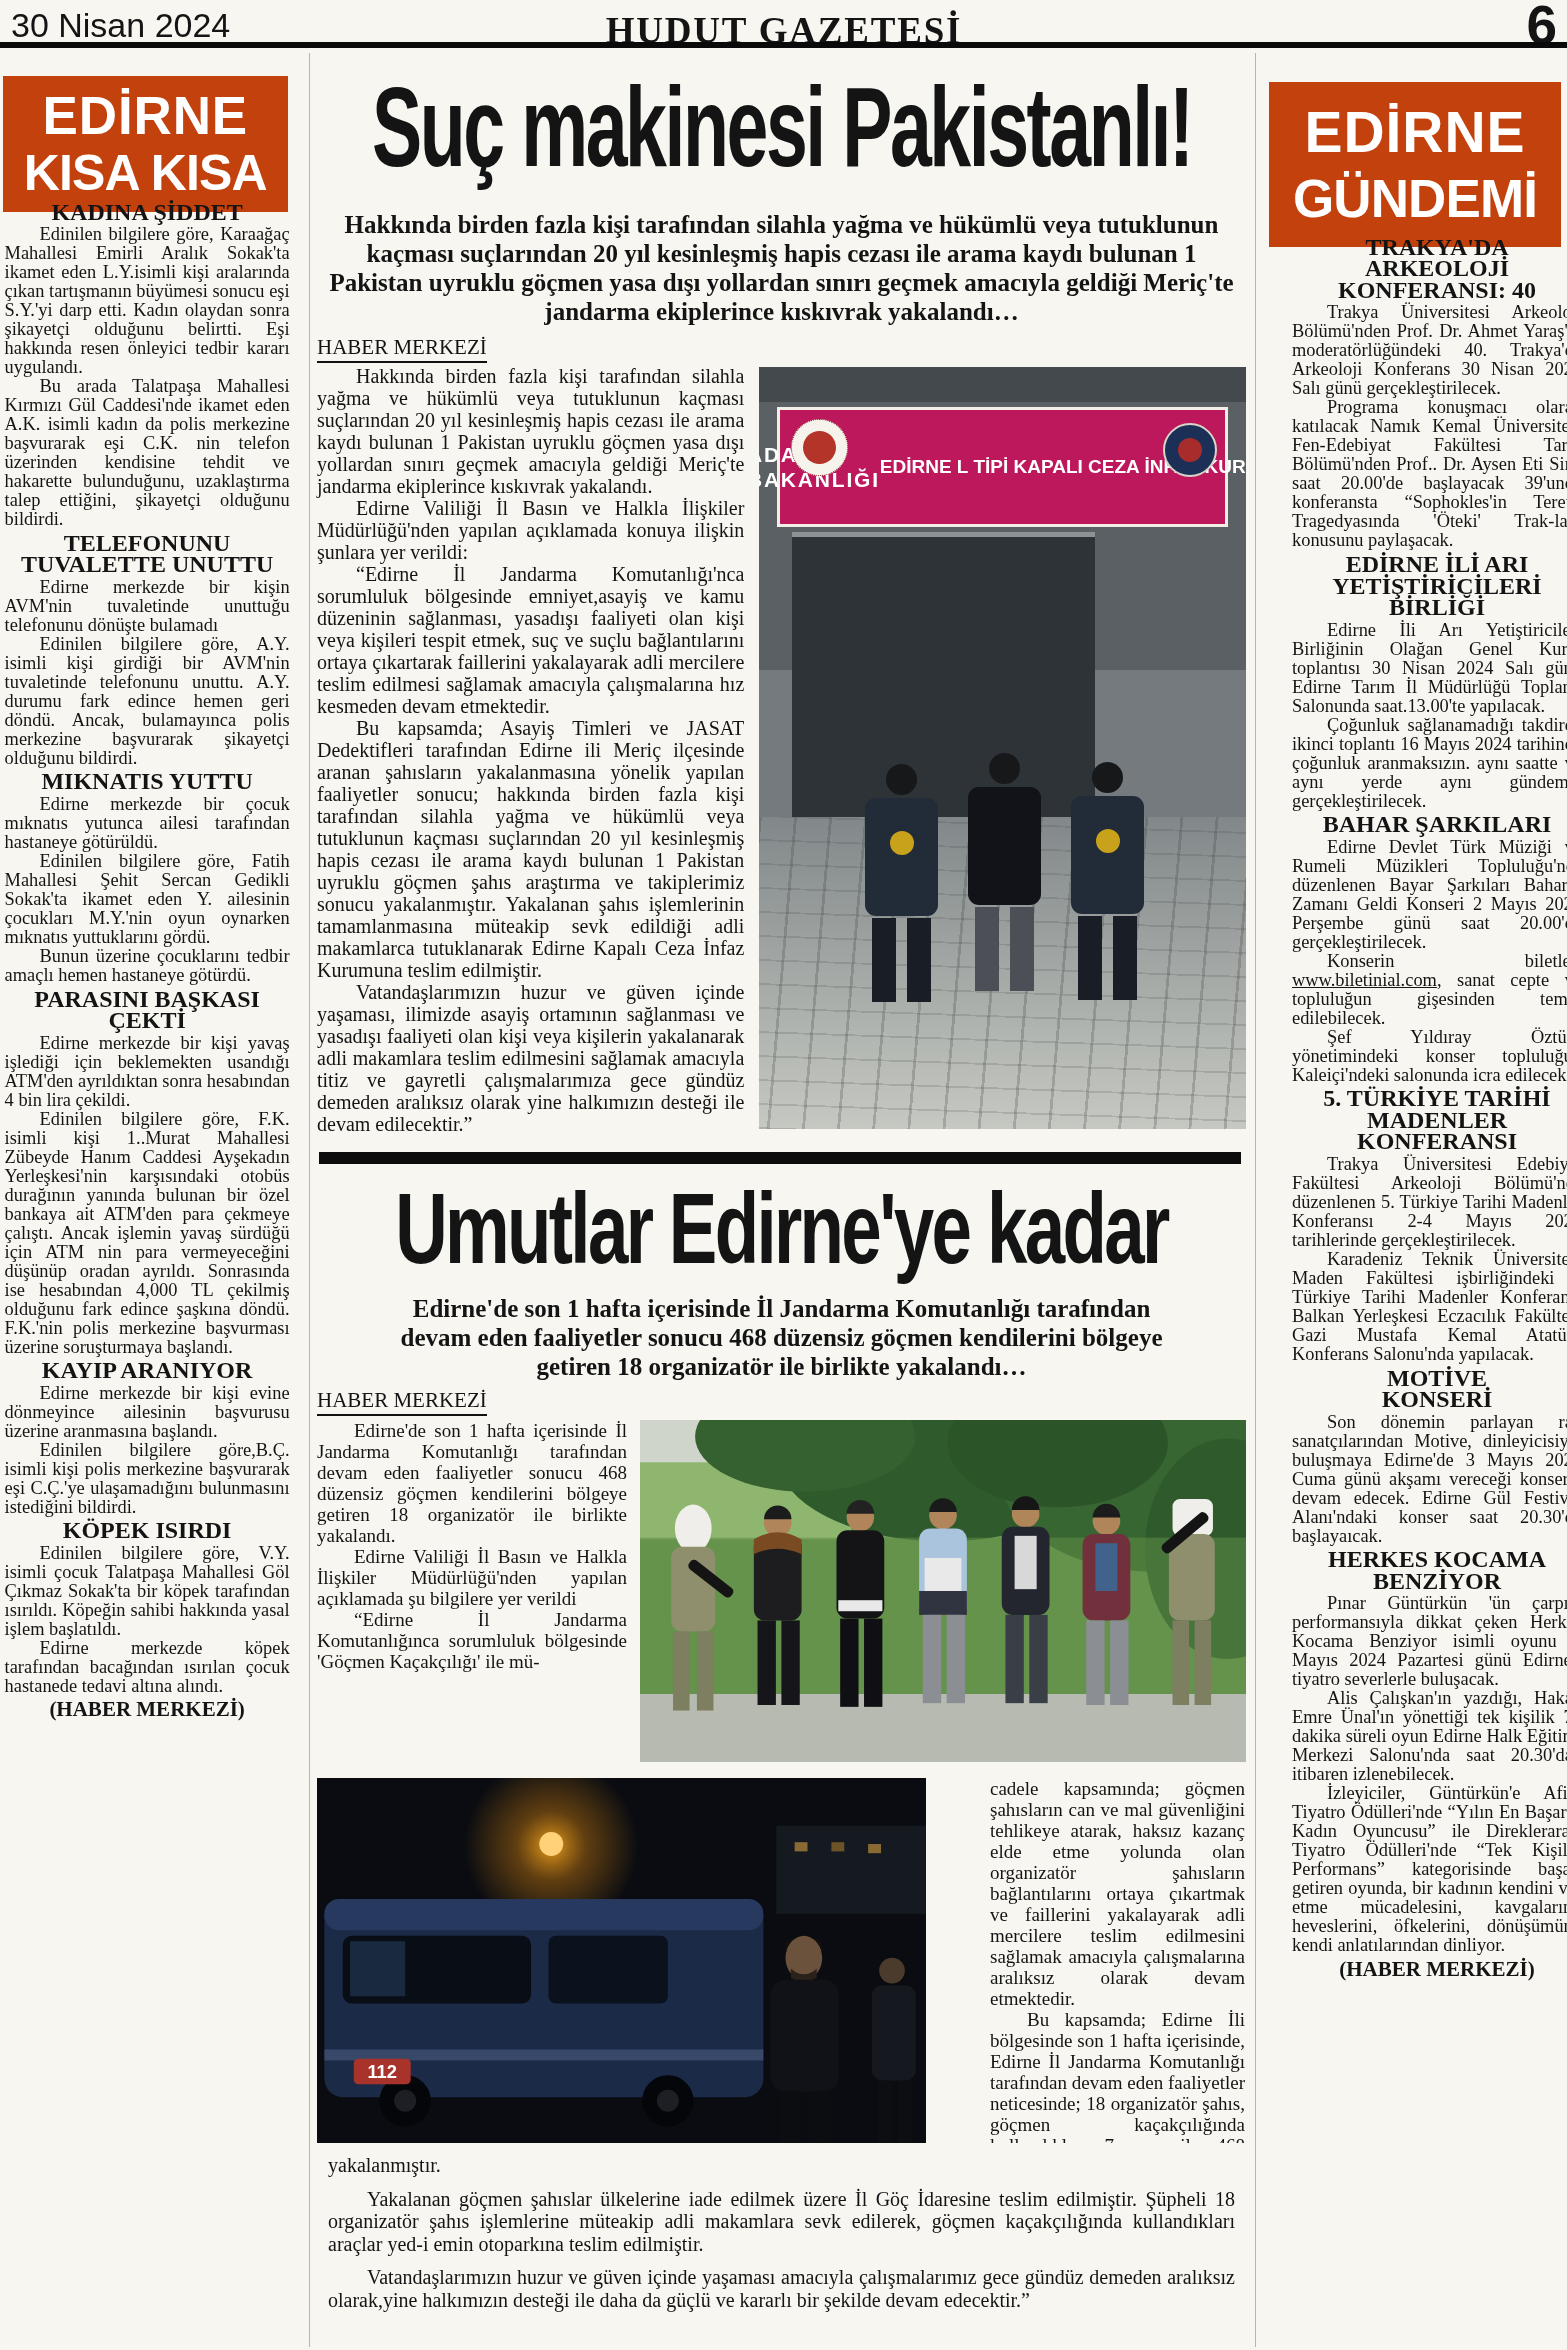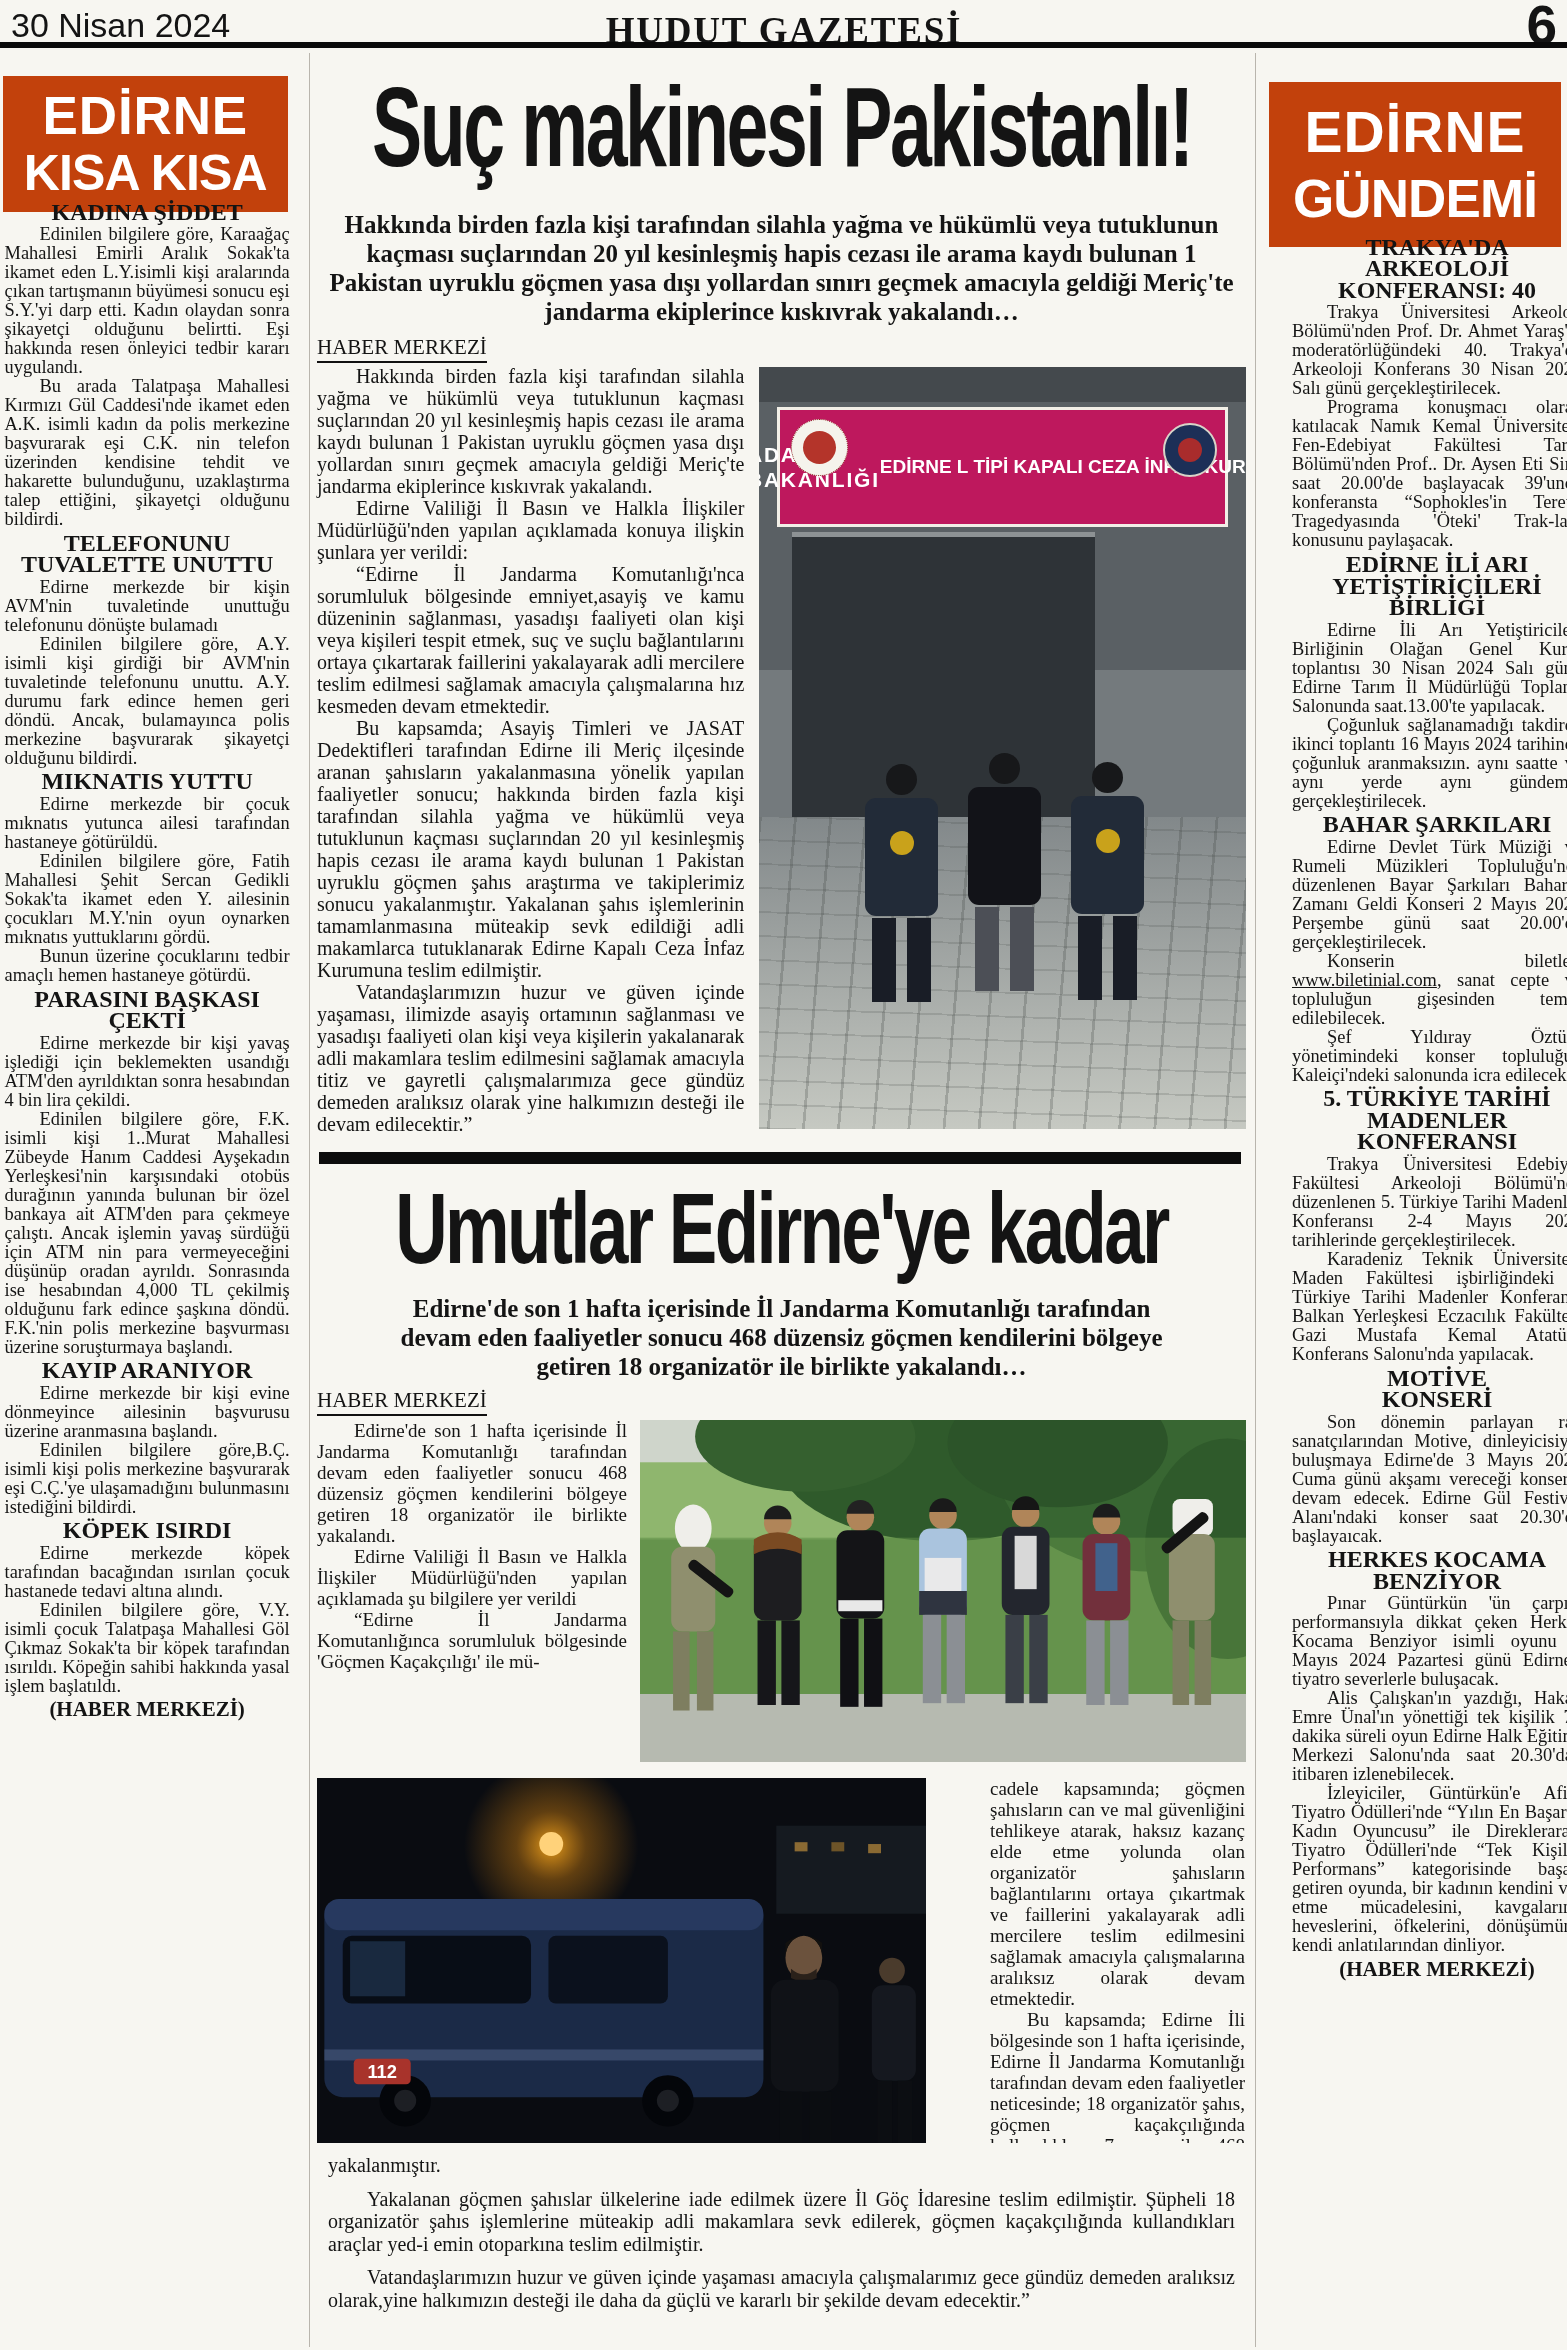--- a/index.html
+++ b/index.html
@@ -124,22 +124,22 @@
     <p>Edinilen bilgilere göre, Fatih Mahallesi Şehit Sercan Gedikli Sokak'ta ikamet eden Y. ailesinin çocukları M.Y.'nin oyun oynarken mıknatıs yuttuklarını gördü.</p>
     <p>Bunun üzerine çocuklarını tedbir amaçlı hemen hastaneye götürdü.</p>
     <div class="sec-head">PARASINI BAŞKASI
 ÇEKTİ</div>
     <p>Edirne merkezde bir kişi yavaş işlediği için beklemekten usandığı ATM'den ayrıldıktan sonra hesabından 4 bin lira çekildi.</p>
     <p>Edinilen bilgilere göre, F.K. isimli kişi 1..Murat Mahallesi Zübeyde Hanım Caddesi Ayşekadın Yerleşkesi'nin karşısındaki otobüs durağının yanında bulunan bir özel bankaya ait ATM'den para çekmeye çalıştı. Ancak işlemin yavaş sürdüğü için ATM nin para vermeyeceğini düşünüp oradan ayrıldı. Sonrasında ise hesabından 4,000 TL çekilmiş olduğunu fark edince şaşkına döndü. F.K.'nin polis merkezine başvurması üzerine soruşturmaya başlandı.</p>
     <div class="sec-head">KAYIP ARANIYOR</div>
     <p>Edirne merkezde bir kişi evine dönmeyince ailesinin başvurusu üzerine aranmasına başlandı.</p>
     <p>Edinilen bilgilere göre,B.Ç. isimli kişi polis merkezine başvurarak eşi C.Ç.'ye ulaşamadığını bulunmasını istediğini bildirdi.</p>
     <div class="sec-head">KÖPEK ISIRDI</div>
+    <p>Edinilen bilgilere göre, V.Y. isimli çocuk Talatpaşa Mahallesi Göl Çıkmaz Sokak'ta bir köpek tarafından ısırıldı. Köpeğin sahibi hakkında yasal işlem başlatıldı.</p>
     <p>Edirne merkezde köpek tarafından bacağından ısırılan çocuk hastanede tedavi altına alındı.</p>
-    <p>Edinilen bilgilere göre, V.Y. isimli çocuk Talatpaşa Mahallesi Göl Çıkmaz Sokak'ta bir köpek tarafından ısırıldı. Köpeğin sahibi hakkında yasal işlem başlatıldı.</p>
     <div class="credit">(HABER MERKEZİ)</div>
   </div>
 
   <div class="center-col">
 
     <div class="headline">
       <span>Suç makinesi Pakistanlı!</span>
     </div>
     <div class="subhead">Hakkında birden fazla kişi tarafından silahla yağma ve hükümlü veya tutuklunun kaçması suçlarından 20 yıl kesinleşmiş hapis cezası ile arama kaydı bulunan 1 Pakistan uyruklu göçmen yasa dışı yollardan sınırı geçmek amacıyla geldiği Meriç'te jandarma ekiplerince kıskıvrak yakalandı…</div>
     <div class="byline-row">

